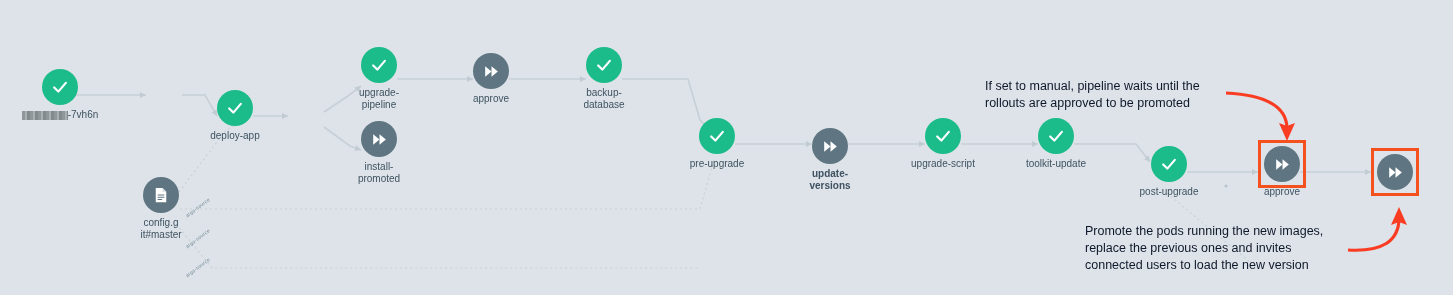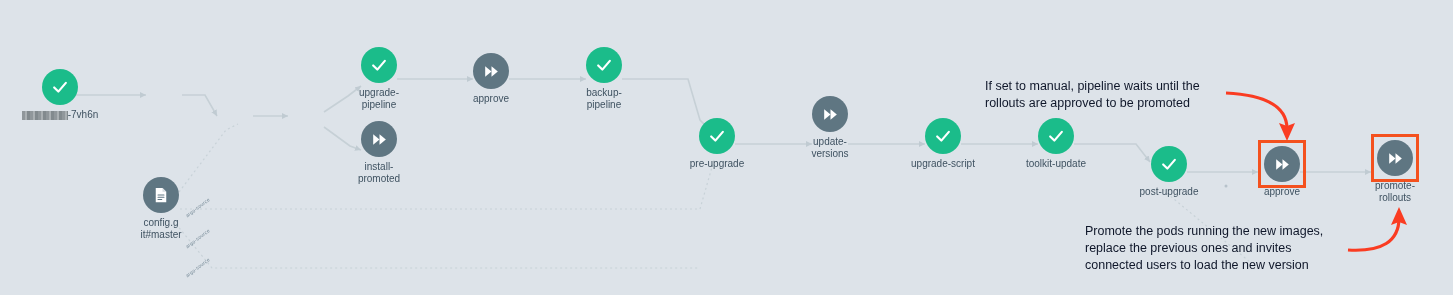--- a/index.html
+++ b/index.html
@@ -109,20 +109,28 @@
   <div class="node" style="left:60px;top:95px;">
     <div class="disc green">
       <svg width="20" height="20" viewBox="0 0 24 24">
         <path d="M5 12.5 L10 17.5 L19 7" fill="none" stroke="#fff" stroke-width="2.6" stroke-linecap="round" stroke-linejoin="round"></path>
       </svg>
     </div>
     <div class="nlabel"><span class="redacted"></span><span>-7vh6n</span></div>
   </div>
 
 
+  <div class="node" style="left:235px;top:116px;">
+    <div class="disc green">
+      <svg width="20" height="20" viewBox="0 0 24 24">
+        <path d="M5 12.5 L10 17.5 L19 7" fill="none" stroke="#fff" stroke-width="2.6" stroke-linecap="round" stroke-linejoin="round"></path>
+        </svg>
+    </div>
+    <div class="nlabel">deploy-app</div>
+  </div>
 
 
   <div class="node" style="left:379px;top:79px;">
     <div class="disc green">
       <svg width="20" height="20" viewBox="0 0 24 24">
         <path d="M5 12.5 L10 17.5 L19 7" fill="none" stroke="#fff" stroke-width="2.6" stroke-linecap="round" stroke-linejoin="round"></path>
         </svg>
     </div>
     <div class="nlabel">upgrade-
 pipeline</div>
@@ -149,33 +157,33 @@
     <div class="nlabel">approve</div>
   </div>
 
   <div class="node" style="left:604px;top:79px;">
     <div class="disc green">
       <svg width="20" height="20" viewBox="0 0 24 24">
         <path d="M5 12.5 L10 17.5 L19 7" fill="none" stroke="#fff" stroke-width="2.6" stroke-linecap="round" stroke-linejoin="round"></path>
         </svg>
     </div>
     <div class="nlabel">backup-
-pipeline</div>
+database</div>
   </div>
 
   <div class="node" style="left:717px;top:144px;">
     <div class="disc green">
       <svg width="20" height="20" viewBox="0 0 24 24">
         <path d="M5 12.5 L10 17.5 L19 7" fill="none" stroke="#fff" stroke-width="2.6" stroke-linecap="round" stroke-linejoin="round"></path>
         </svg>
     </div>
     <div class="nlabel">pre-upgrade</div>
   </div>
 
-  <div class="node" style="left:830px;top:128px;">
+  <div class="node" style="left:830px;top:160px;font-weight:bold;">
     <div class="disc gray">
       <svg width="19" height="19" viewBox="0 0 24 24">
         <path d="M4 5.5 L12 12 L4 18.5 Z" fill="#fff"></path>
         <path d="M12 5.5 L20 12 L12 18.5 Z" fill="#fff"></path>
         </svg>
     </div>
     <div class="nlabel">update-
 versions</div>
   </div>
 
@@ -218,22 +226,20 @@
   </div>
 
   <div class="node" style="left:1395px;top:172px;">
     <div class="hl"></div>
     <div class="disc gray">
       <svg width="19" height="19" viewBox="0 0 24 24">
         <path d="M4 5.5 L12 12 L4 18.5 Z" fill="#fff"></path>
         <path d="M12 5.5 L20 12 L12 18.5 Z" fill="#fff"></path>
         </svg>
     </div>
-    <div class="nlabel">promote-
-rollouts</div>
   </div>
 
   <div class="node" style="left:161px;top:209px;">
     <div class="disc gray">
       <svg width="18" height="18" viewBox="0 0 24 24">
         <path d="M5 2.5 h9 l5 5 v14 h-14 z" fill="#fff"></path>
         <path d="M14 2.5 v5 h5" fill="#d6dde1"></path>
         <g stroke="#5f7682" stroke-width="1.4" stroke-linecap="round">
           <path d="M8 12 h8"></path>
             <path d="M8 15 h8"></path>

